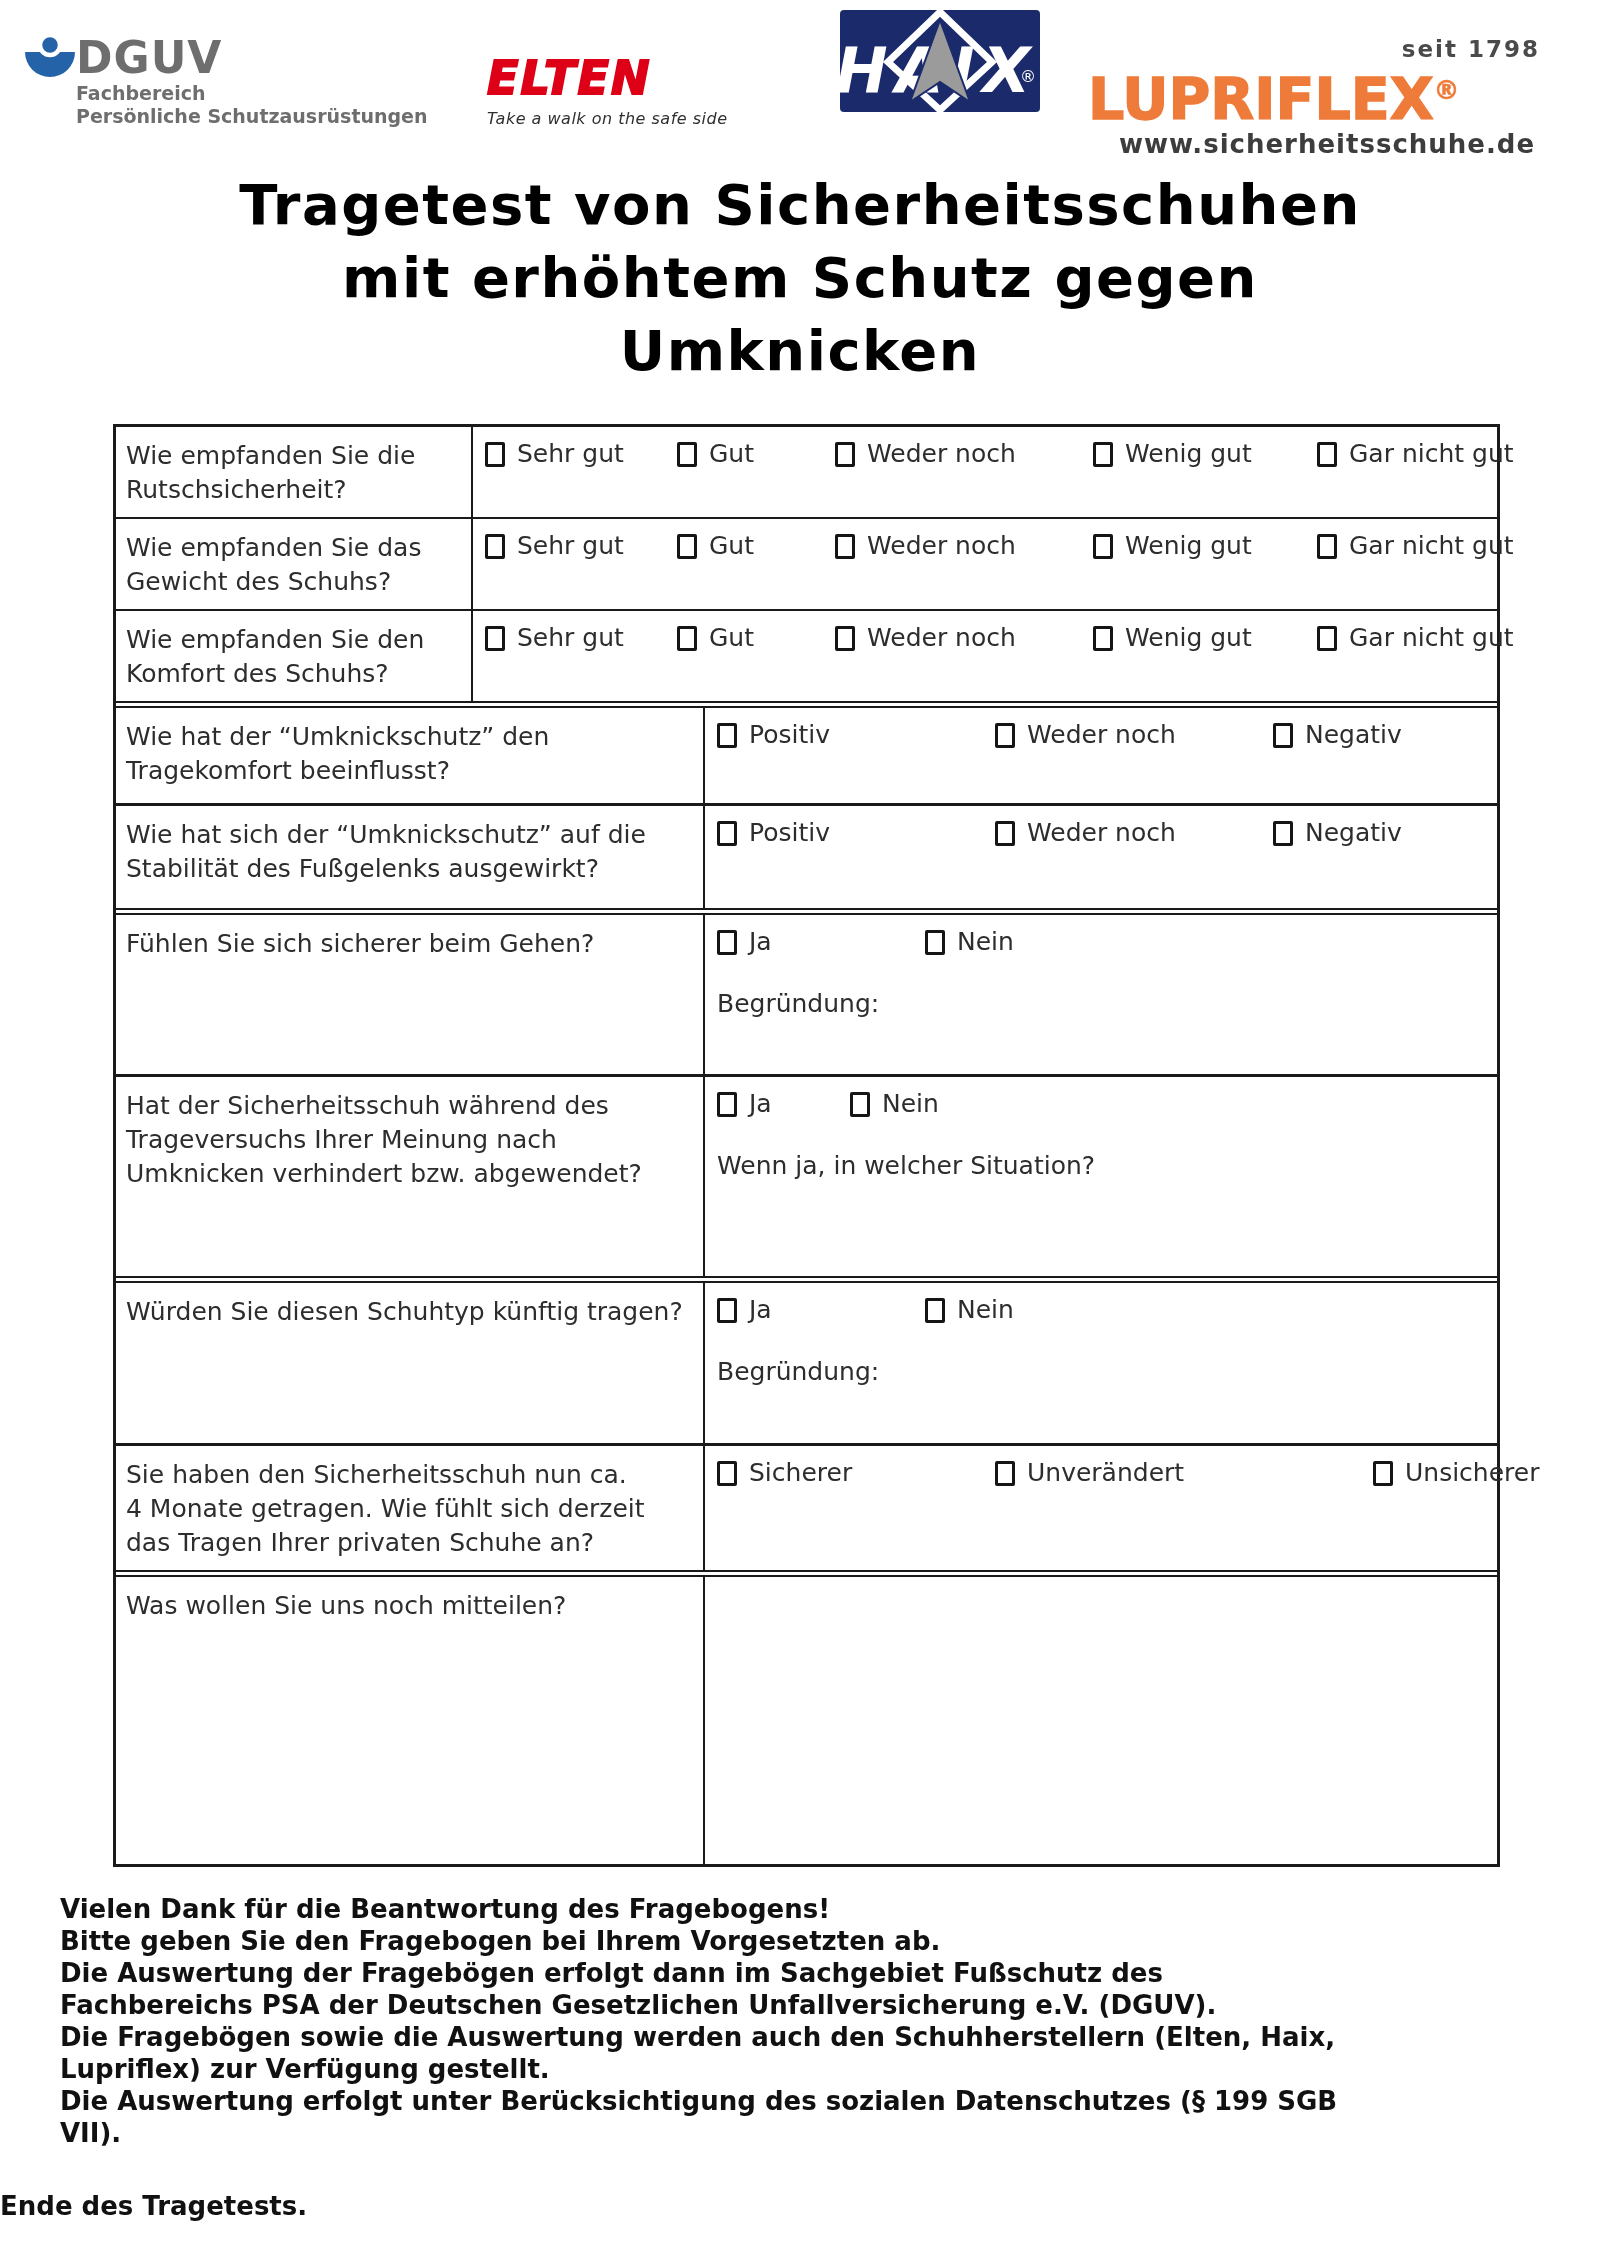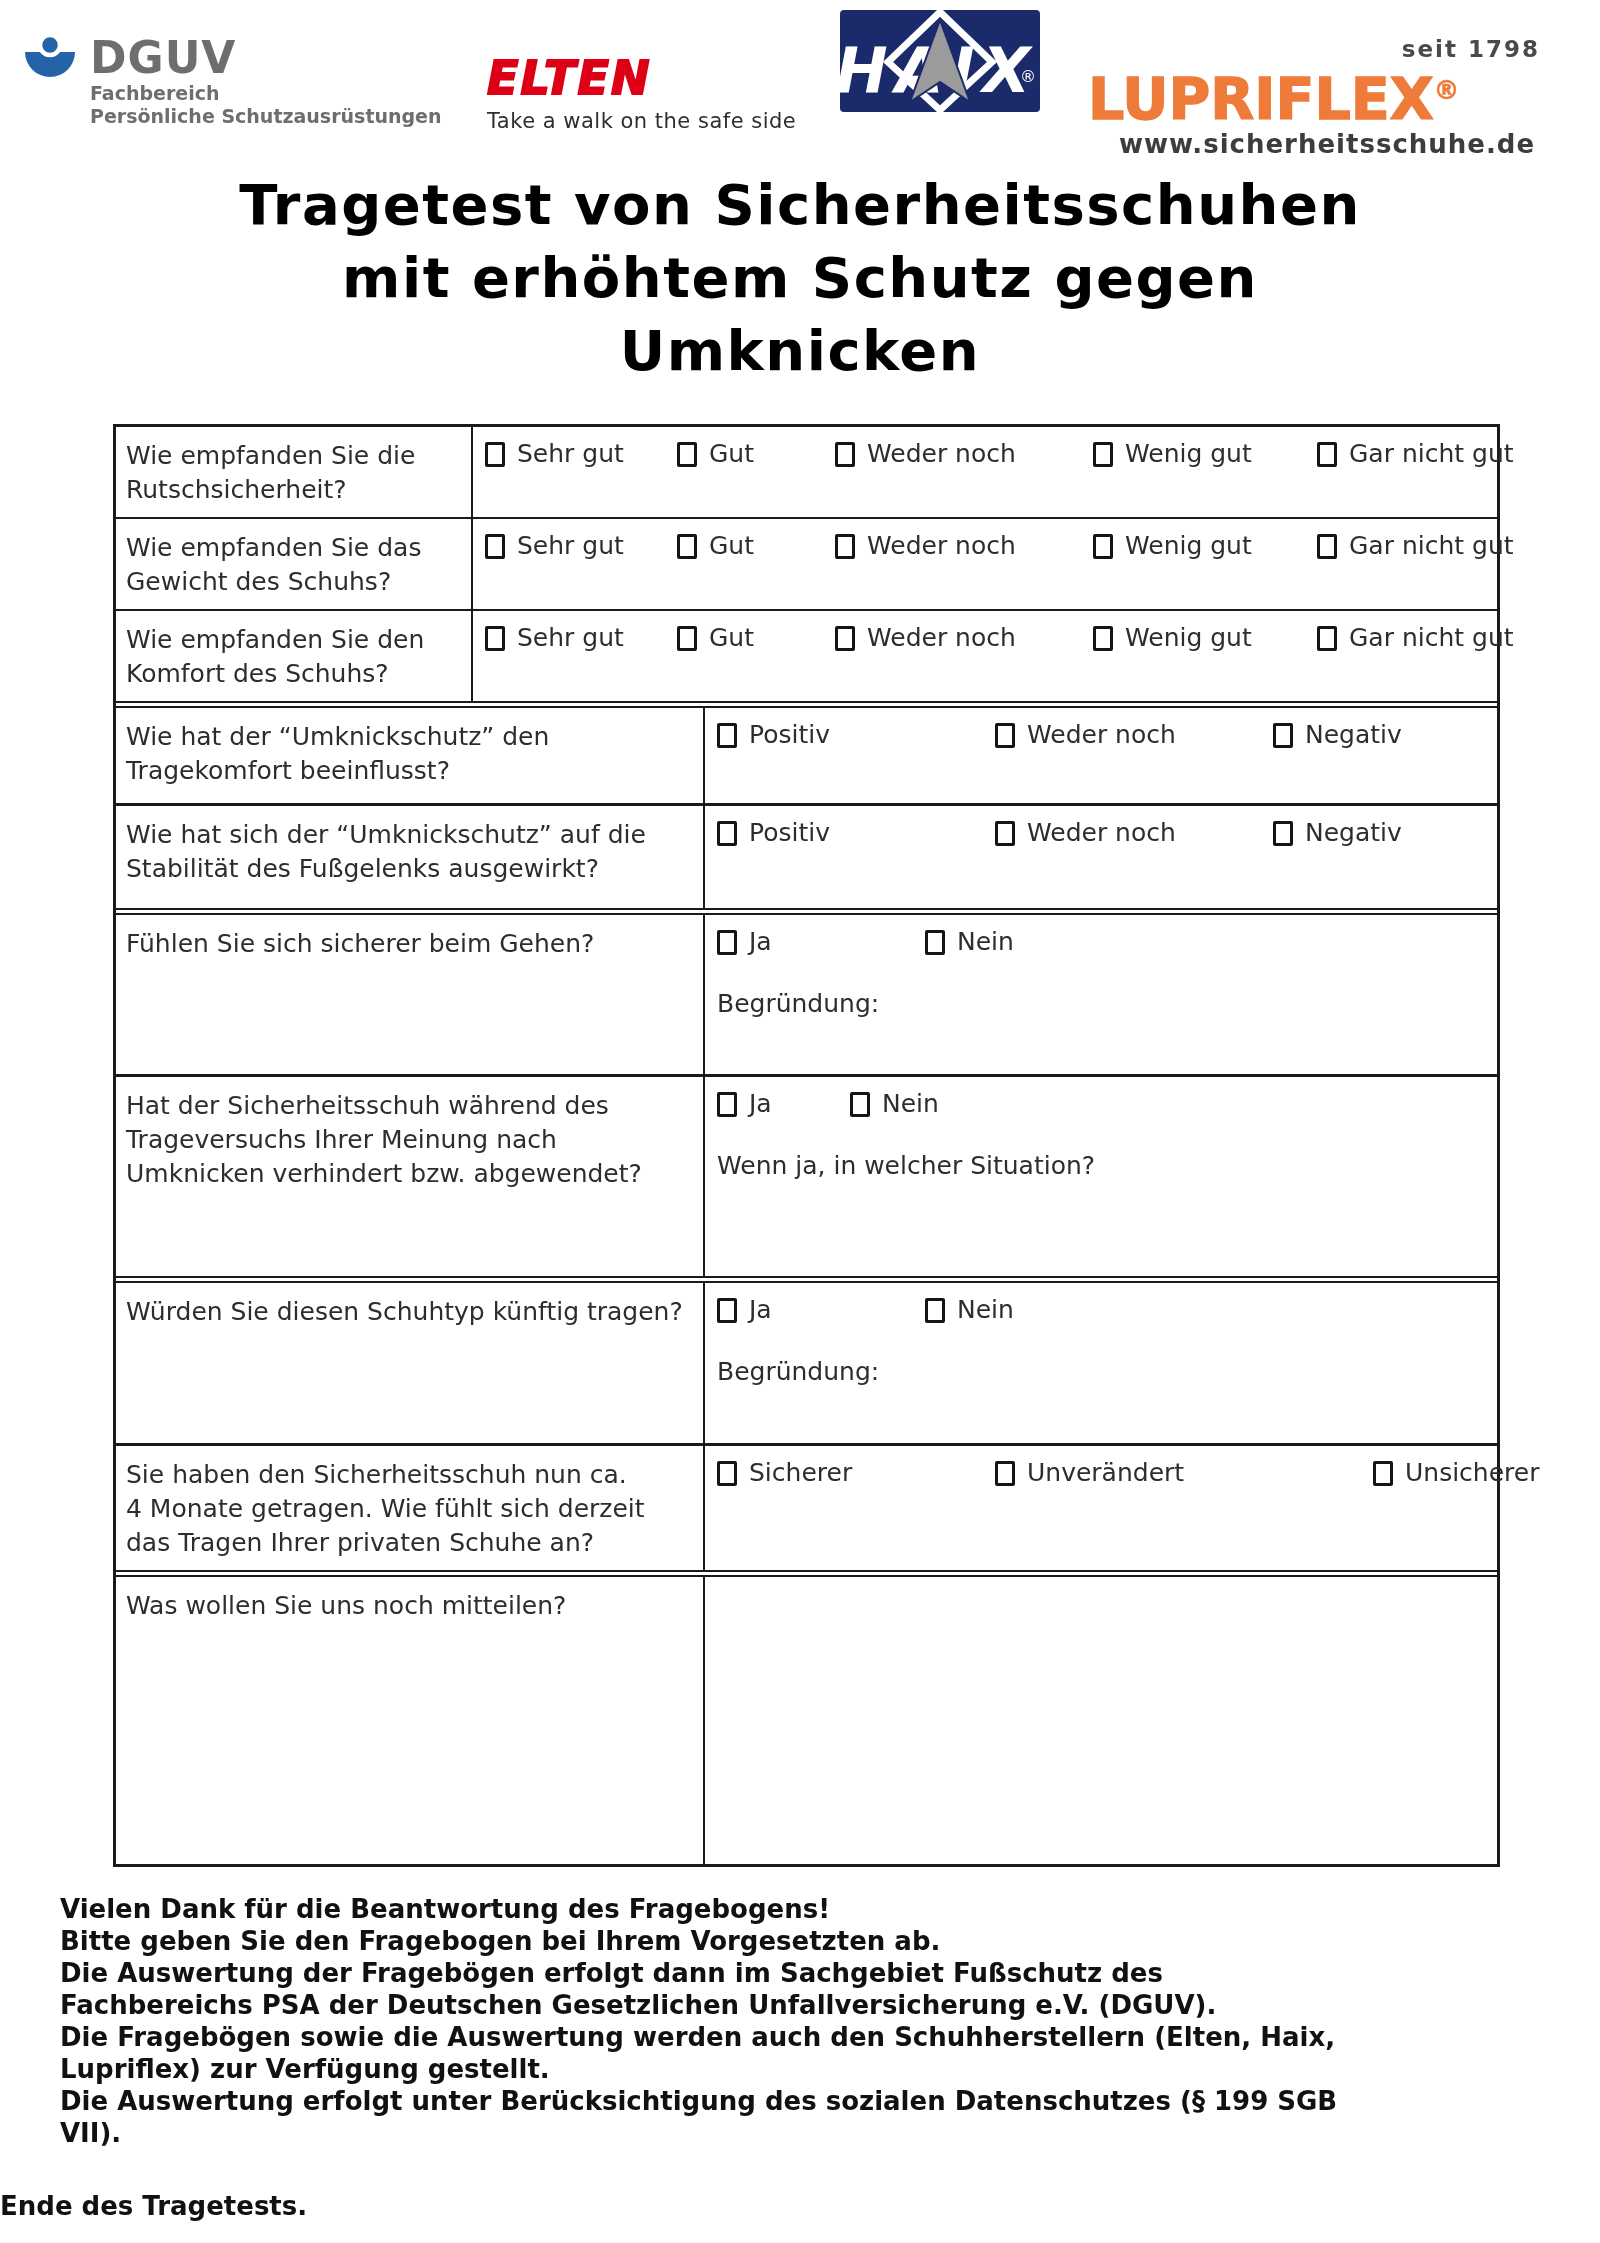--- a/index.html
+++ b/index.html
@@ -4,27 +4,27 @@
 <style>
   * { box-sizing: border-box; }
   html,body { margin:0; padding:0; }
   body {
     width:1600px; height:2243px; background:#ffffff; position:relative; overflow:hidden;
     font-family:"DejaVu Sans","Liberation Sans",sans-serif; color:#2d2d2d;
   }
   
   .header { position:relative; height:150px; }
   .logo-dguv { position:absolute; left:24px; top:34px; display:flex; align-items:flex-start; }
-  .dguv-text { margin-left:14px; }
+  .dguv-text { }
   .dguv-name { font-size:44px; font-weight:bold; color:#6e6e6e; line-height:48px; letter-spacing:1px; }
   .dguv-sub  { font-size:19px; font-weight:600; color:#6e6e6e; line-height:23px; }
   .logo-elten { position:absolute; left:487px; top:50px; }
   .elten-name { font-size:46px; line-height:56px; font-weight:bold; font-style:italic; color:#dd0016;
                 letter-spacing:2px; -webkit-text-stroke:2px #dd0016; }
-  .elten-tag  { font-size:21px; color:#2f2f2f; margin-top:3px; letter-spacing:0.5px; }
+  .elten-tag  { font-size:16px; font-style:italic; color:#2f2f2f; margin-top:3px; letter-spacing:0.5px; }
   .logo-haix { position:absolute; left:840px; top:10px; }
   .logo-lupriflex { position:absolute; left:1088px; top:36px; width:478px; }
   .lupri-since { font-size:23px; font-weight:bold; color:#4a4a4a; text-align:right; padding-right:26px; letter-spacing:2px; }
   .lupri-name  { font-size:57px; line-height:56px; font-weight:bold; color:#ee7b3a; -webkit-text-stroke:1.5px #ee7b3a; white-space:nowrap; }
   .lupri-name sup { font-size:26px; -webkit-text-stroke:0.5px #ee7b3a; }
   .lupri-web   { font-size:26px; font-weight:bold; color:#3d3d3d; text-align:center; letter-spacing:1px; margin-top:2px; }
   
   .title { text-align:center; margin-top:18px; font-weight:bold; color:#000;
            font-size:56px; line-height:73px; letter-spacing:1.5px; }
   

